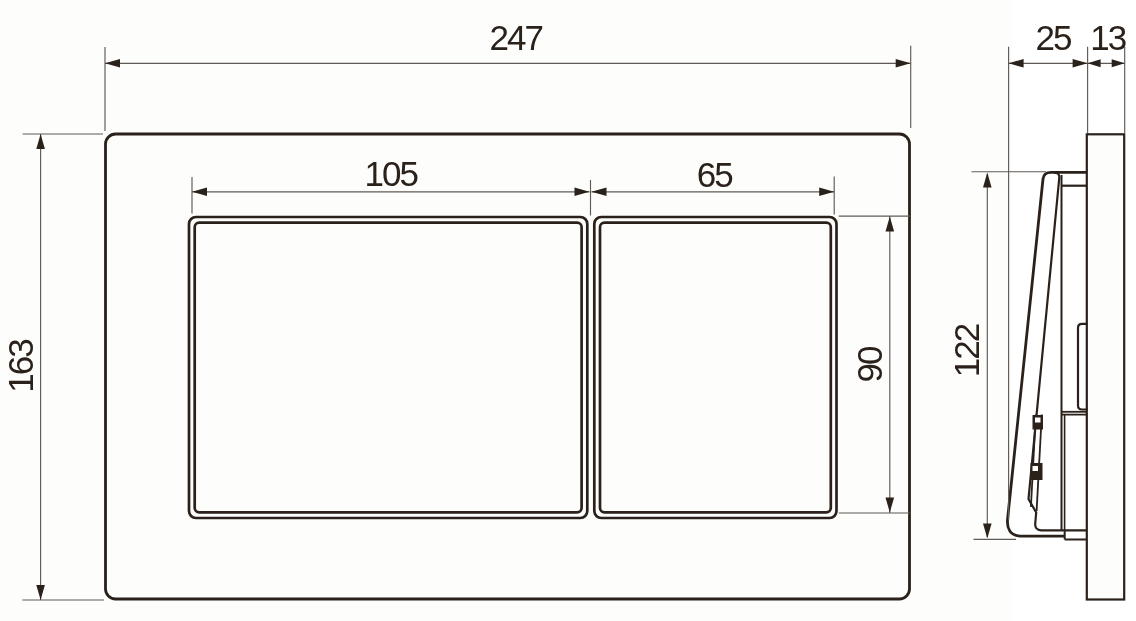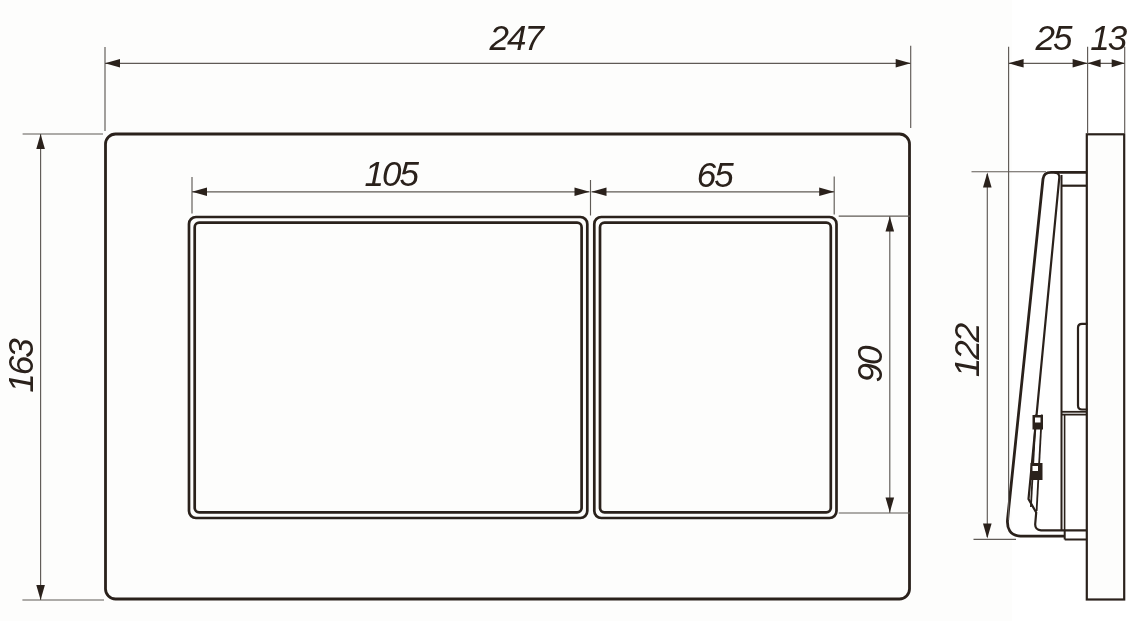--- a/index.html
+++ b/index.html
@@ -1,16 +1,16 @@
 <!DOCTYPE html>
 <html><head>
 <meta charset="utf-8">
 <style>
   html,body{margin:0;padding:0;background:#ffffff;}
-  #stage{position:relative;width:1012px;height:621px;background:#fdfdfc;font-style:italic;}
+  #stage{position:relative;width:1012px;height:621px;background:#fdfdfc;}
   svg{display:block;}
   text{font-family:"Liberation Sans",sans-serif;fill:#2a211b;}
 </style>
 </head>
 <body>
 <div id="stage">
 <svg width="1136" height="621" viewBox="0 0 1136 621">
 
   <rect x="105.5" y="134" width="804" height="465" rx="10" fill="#fdfdfc" stroke="#2a211b" stroke-width="2.8"></rect>
 

